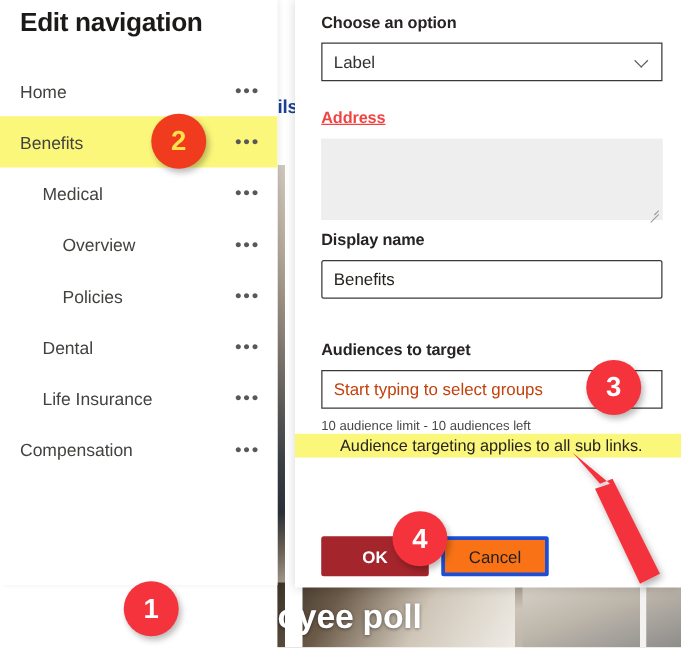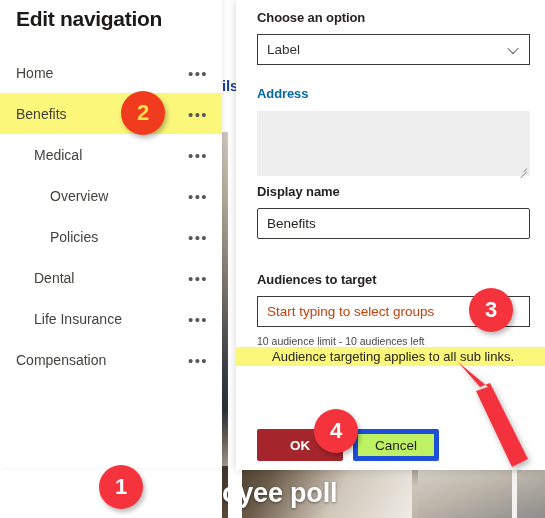--- a/index.html
+++ b/index.html
@@ -196,21 +196,21 @@
     box-shadow: 0 0 8px rgba(0,0,0,0.17);
     overflow: hidden;
   }
   .field { position: absolute; }
   .field-label {
     font-size: 13px;
     font-weight: 600;
     color: #262322;
     letter-spacing: -0.1px;
   }
-  .field-label.dim { color: #0369a1; }
+  .field-label.dim { color: #ef4444; text-decoration: underline; }
 
   .select-box {
     box-sizing: border-box;
     width: 273px; height: 31px;
     border: 1px solid #3b3a39;
     background: #ffffff;
     display: flex;
     align-items: center;
     padding: 0 9px;
     font-size: 13.5px;
@@ -309,23 +309,23 @@
     justify-content: center;
     border-radius: 2px;
     cursor: pointer;
   }
   .btn-primary {
     background: #a4262c;
     color: #ffffff;
     border: 1px solid #a4262c;
   }
   .btn-default {
-    background: #bef264;
+    background: #f97316;
     color: #201f1e;
-    border: 5px solid #1d4ed8;
+    border: 3px solid #1d4ed8;
     font-weight: 400;
   }
 
   
   .badge {
     position: absolute;
     width: 44px; height: 44px;
     border-radius: 50%;
     display: flex;
     align-items: center;

